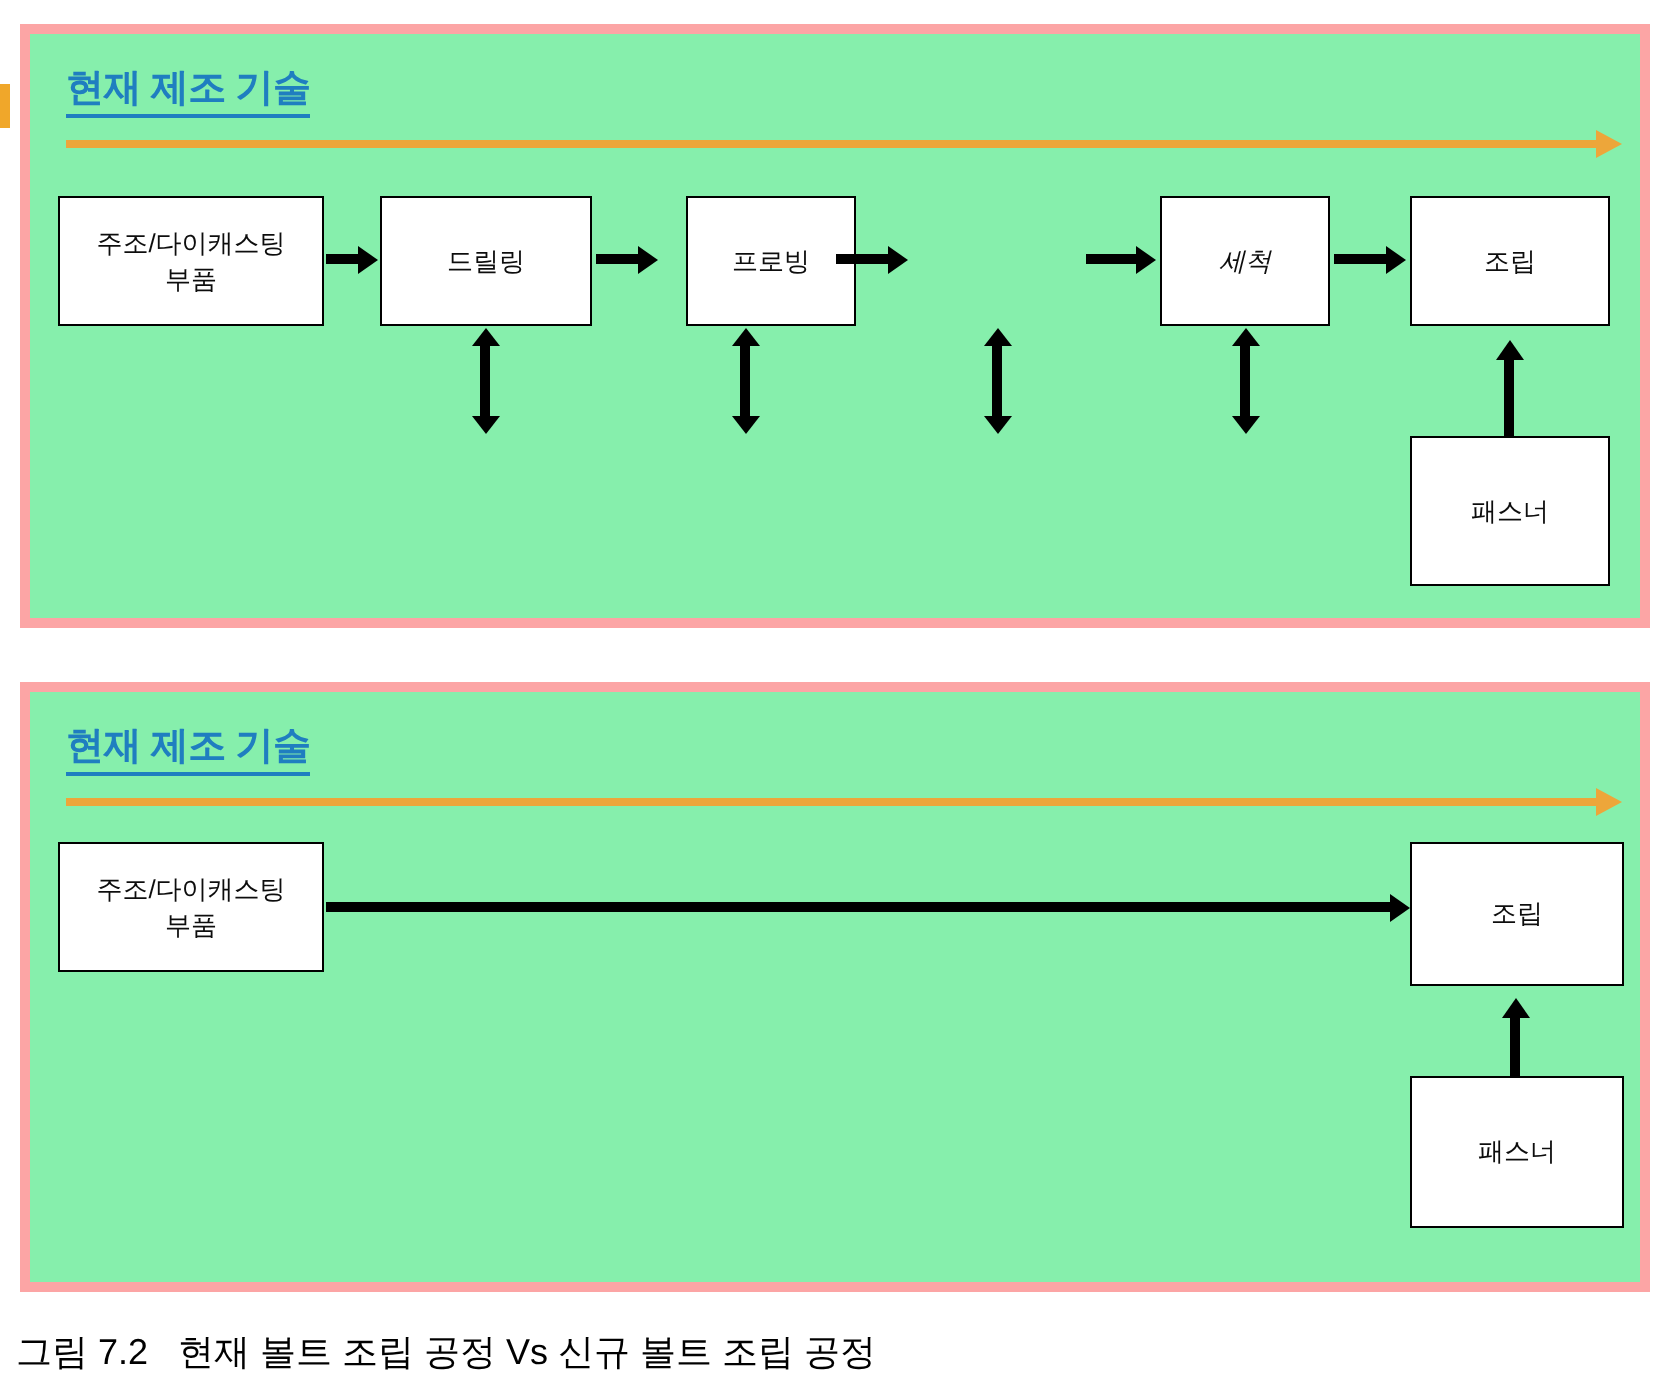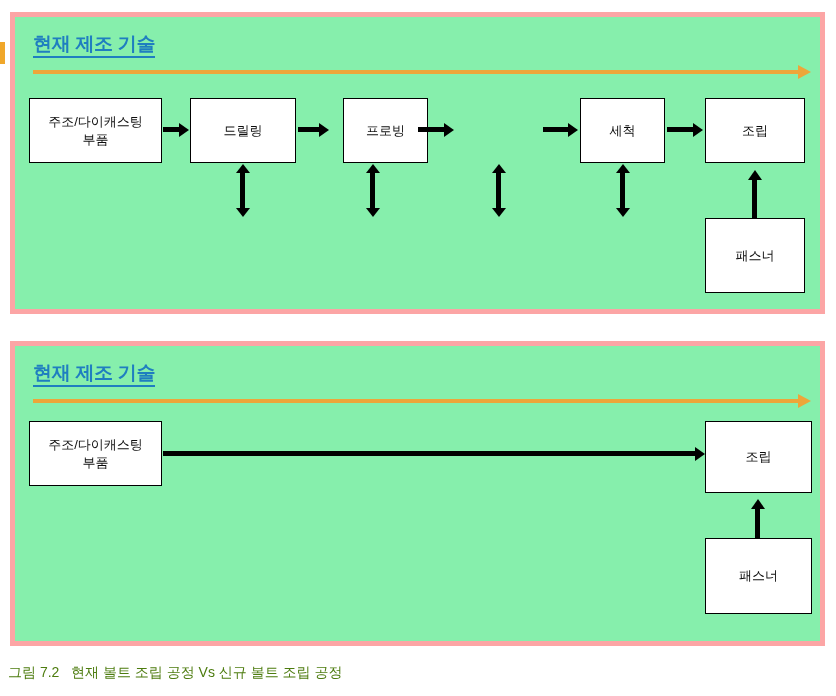--- a/index.html
+++ b/index.html
@@ -156,22 +156,22 @@
     border-left: 7px solid transparent;
     border-right: 7px solid transparent;
     border-top: 9px solid #000000;
   }
 
   
   .caption {
     position: absolute;
     left: 8px;
     top: 664px;
-    font-size: 14px;
-    color: #4d7c0f;
+    font-size: 18px;
+    color: #000000;
     white-space: pre;
   }
 </style>
 </head>
 <body>
 
 <div class="panel" id="panel-current">
 
   <div class="panel-title">
     <span class="ul">현재 제조 기술</span>
@@ -189,21 +189,21 @@
 
   <div class="pbox" style="left:175px; top:81px;  width:106px; height:65px;">
     <span>드릴링</span>
   </div>
 
   <div class="pbox" style="left:316px; top:81px;  width:85px;  height:65px;margin-left:12px;">
     <span>프로빙</span>
   </div>
 
 
-  <div class="pbox" style="left:565px; top:81px;  width:85px;  height:65px;">
+  <div class="pbox" style="left:565px; top:81px;  width:85px;  height:65px;font-style:italic;">
     <span>세척</span>
   </div>
 
   <div class="pbox" style="left:690px; top:81px;  width:100px; height:65px;">
     <span>조립</span>
   </div>
 
   <div class="h-arrow" style="left:148px; top:106px; width:26px;">
     <div class="shaft" style="width:16px;"></div>
     <div class="head" style="left:16px;"></div>

